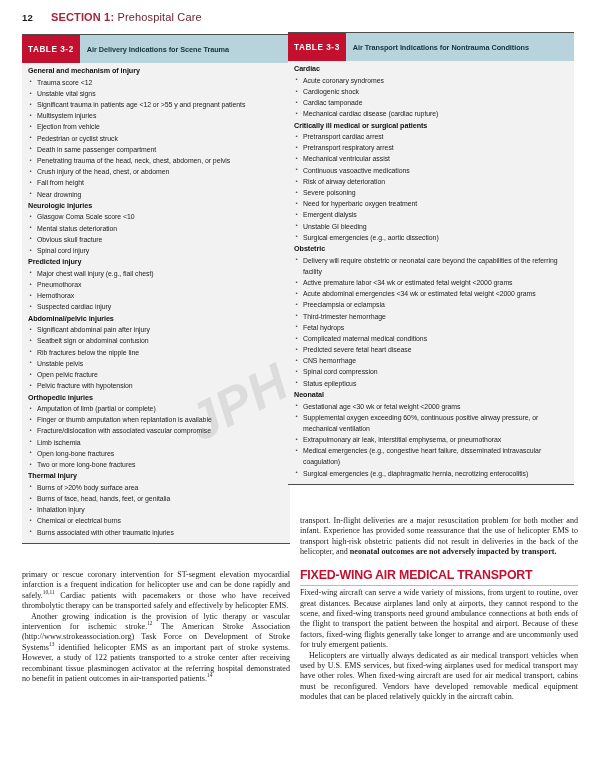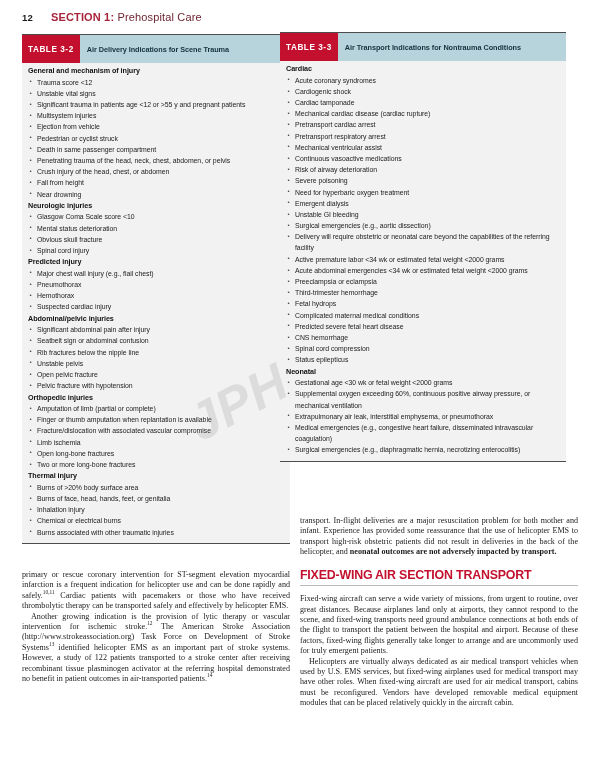--- a/index.html
+++ b/index.html
@@ -79,21 +79,21 @@
     background: #f2f2f2;
     border-top: 1.1px solid #4c4c4c;
     border-bottom: 1.6px solid #4c4c4c;
   }
   #table-3-2 {
     left: 22px;
     top: 34px;
     width: 268px;
   }
   #table-3-3 {
-    left: 280px;
+    left: 288px;
     top: 32px;
     width: 286px;
   }
 
   .tbl-header {
     display: flex;
     align-items: stretch;
     background: #b7d4dd;
     height: 28px;
   }
@@ -200,21 +200,21 @@
     font-size: 12.4px;
     font-weight: bold;
     color: #c3102e;
     margin: 11px 0 0 0;
     padding: 0 0 3px 0;
     border-bottom: 1.1px solid #b9b9b9;
     letter-spacing: -0.2px;
     line-height: 1.1;
   }
   h2.section-head + p {
-    margin-top: 8px;
+    margin-top: 2px;
     text-indent: 0;
   }
 </style>
 </head>
 <body>
 
 <div class="page">
 
   <div class="running-head">
     <span class="folio">12</span>
@@ -298,33 +298,35 @@
     </div>
     <div class="tbl-body">
       <div class="grp">Cardiac</div>
       <ul class="items">
         <li>Acute coronary syndromes</li>
         <li>Cardiogenic shock</li>
         <li>Cardiac tamponade</li>
         <li>Mechanical cardiac disease (cardiac rupture)</li>
       </ul>
 
+      <div class="grp">Critically ill medical or surgical patients</div>
       <ul class="items">
         <li>Pretransport cardiac arrest</li>
         <li>Pretransport respiratory arrest</li>
         <li>Mechanical ventricular assist</li>
         <li>Continuous vasoactive medications</li>
         <li>Risk of airway deterioration</li>
         <li>Severe poisoning</li>
         <li>Need for hyperbaric oxygen treatment</li>
         <li>Emergent dialysis</li>
         <li>Unstable GI bleeding</li>
         <li>Surgical emergencies (e.g., aortic dissection)</li>
       </ul>
 
+      <div class="grp">Obstetric</div>
       <ul class="items">
         <li>Delivery will require obstetric or neonatal care beyond the capabilities of the referring facility</li>
         <li>Active premature labor &lt;34 wk or estimated fetal weight &lt;2000 grams</li>
         <li>Acute abdominal emergencies &lt;34 wk or estimated fetal weight &lt;2000 grams</li>
         <li>Preeclampsia or eclampsia</li>
         <li>Third-trimester hemorrhage</li>
         <li>Fetal hydrops</li>
         <li>Complicated maternal medical conditions</li>
         <li>Predicted severe fetal heart disease</li>
       </ul>
@@ -347,19 +349,19 @@
   </div>
 
   <div class="col" id="col-left">
     <p class="noindent"><span>primary or rescue coronary intervention for ST-segment elevation myocardial infarction is a frequent indication for helicopter use and can be done rapidly and safely.</span><sup>10,11</sup><span> Cardiac patients with pacemakers or those who have received thrombolytic therapy can be transported safely and effectively by helicopter EMS.</span></p>
     <p><span>Another growing indication is the provision of lytic therapy or vascular intervention for ischemic stroke.</span><sup>12</sup><span> The American Stroke Association (http://www.strokeassociation.org) Task Force on Development of Stroke Systems</span><sup>13</sup><span> identified helicopter EMS as an important part of stroke systems. However, a study of 122 patients transported to a stroke center after receiving recombinant tissue plasminogen activator at the referring hospital demonstrated no benefit in patient outcomes in air-transported patients.</span><sup>14</sup></p>
   </div>
 
   <div class="col" id="col-right">
     <p class="noindent"><span>transport. In-flight deliveries are a major resuscitation problem for both mother and infant. Experience has provided some reassurance that the use of helicopter EMS to transport high-risk obstetric patients did not result in deliveries in the back of the helicopter, and </span><span class="bold-run">neonatal outcomes are not adversely impacted by transport.</span></p>
 
-    <h2 class="section-head">FIXED-WING AIR SECTION TRANSPORT</h2>
+    <h2 class="section-head">FIXED-WING AIR MEDICAL TRANSPORT</h2>
 
     <p class="noindent">Fixed-wing aircraft can serve a wide variety of missions, from urgent to routine, over great distances. Because airplanes land only at airports, they cannot respond to the scene, and fixed-wing transports need ground ambulance connections at both ends of the flight to transport the patient between the hospital and airport. Because of these factors, fixed-wing flights generally take longer to arrange and are uncommonly used for truly emergent patients.</p>
     <p>Helicopters are virtually always dedicated as air medical transport vehicles when used by U.S. EMS services, but fixed-wing airplanes used for medical transport may have other roles. When fixed-wing aircraft are used for air medical transport, cabins must be reconfigured. Vendors have developed removable medical equipment modules that can be placed relatively quickly in the aircraft cabin.</p>
   </div>
 
 </div>
 
 </body></html>

